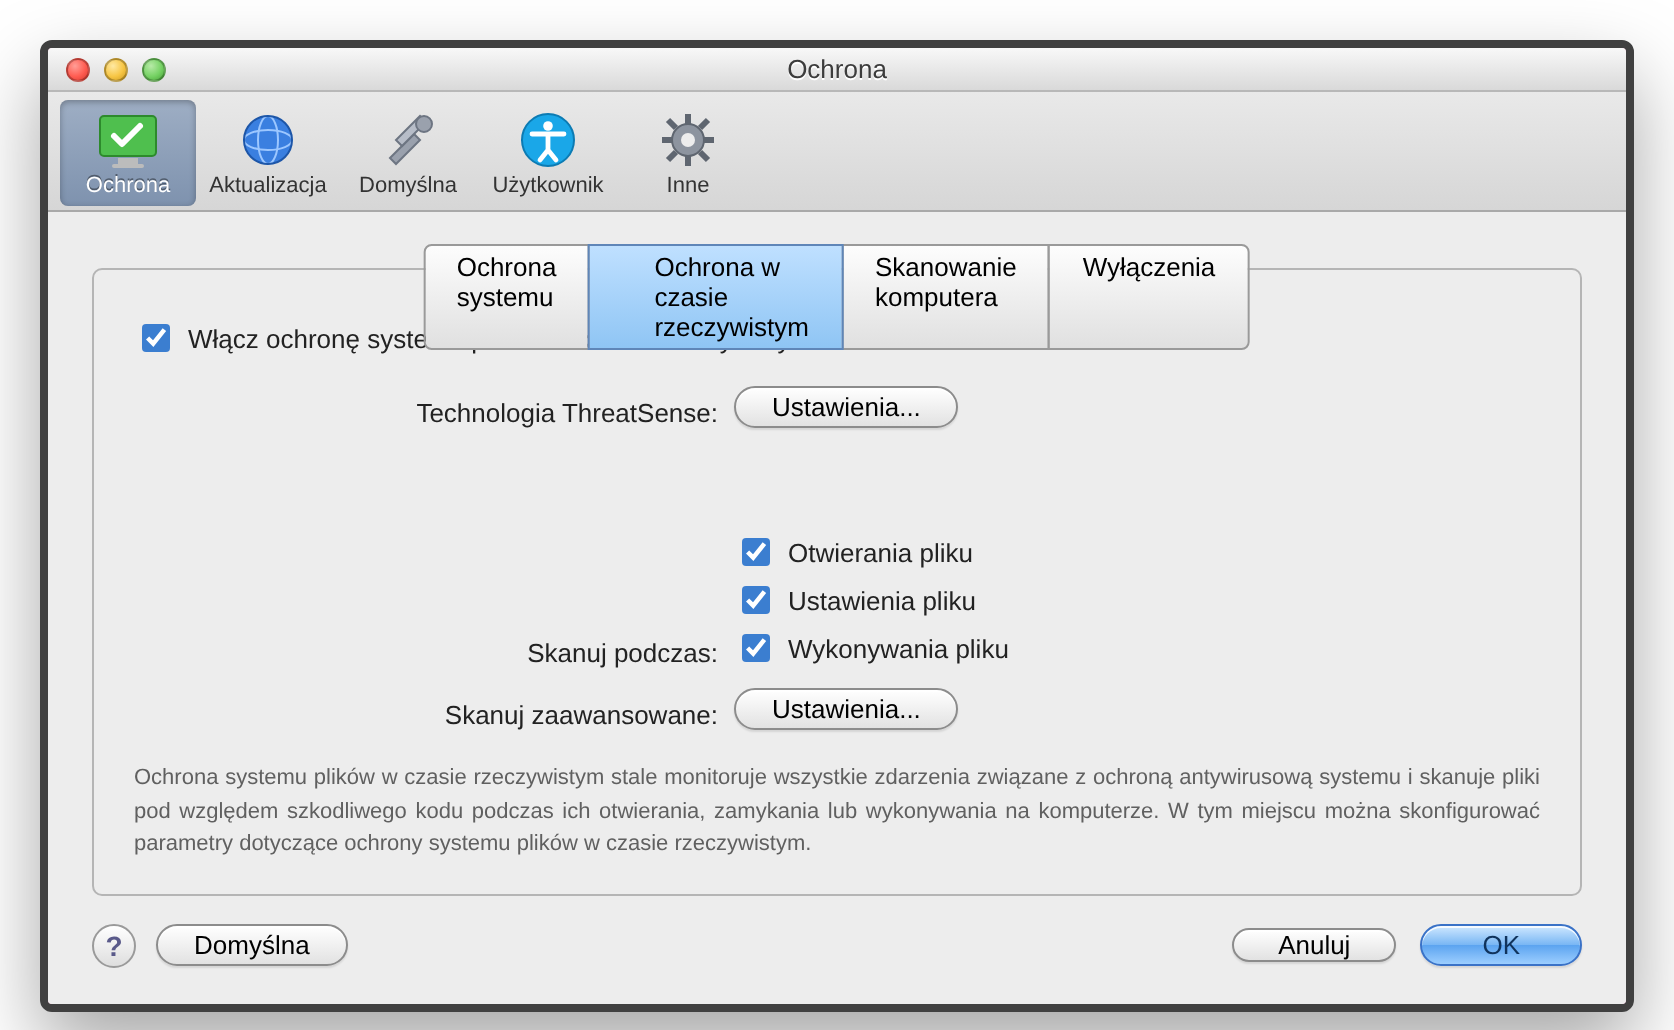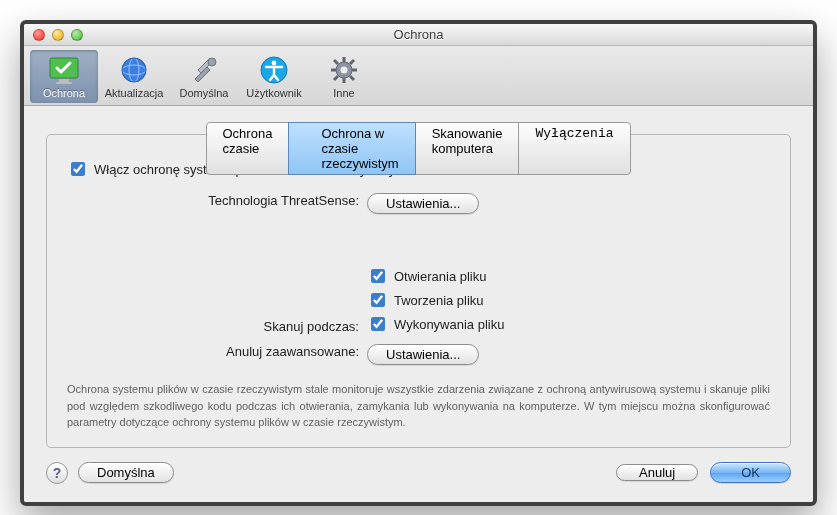--- a/index.html
+++ b/index.html
@@ -45,27 +45,27 @@
   .content { padding: 14px 22px 18px 22px; background:#ededed; }
   .tabbox { border:1px solid #b5b5b5; border-radius:5px; padding:22px 20px 16px 20px; position:relative; background:#ededed; margin-top:14px;}
   .tabs { position:absolute; top:-13px; left:50%; transform:translateX(-50%); display:flex; }
   .tab {
     font-size:13px; padding:3px 16px;
     background: linear-gradient(#fdfdfd,#e0e0e0);
     border:1px solid #9a9a9a; margin-left:-1px;
     cursor:default;
   }
   .tab:first-child{border-radius:4px 0 0 4px;}
-  .tab:last-child{border-radius:0 4px 4px 0;font-family:Liberation Mono, monospace;}
+  .tab:last-child{border-radius:0 4px 4px 0;}
   .tab.active {
     background: linear-gradient(#bfe0ff,#8fc5f4);
     border-color:#5f86b8;
     position:relative; z-index:1;padding-left:32px;
   }
-  .formrow{ display:flex; align-items:flex-start; margin:6px 0;}
+  .formrow{ display:flex; align-items:flex-end; margin:6px 0;}
   .formlabel{ width:300px; text-align:right; padding-right:8px; font-size:13px; color:#222;}
   .check { display:flex; align-items:center; gap:6px; font-size:13px; color:#222;margin-top:46px;}
   .check input{ width:14px; height:14px; accent-color:#3b7ed0;}
   .enable-row { margin:2px 0 14px 0;}
   .aquabtn {
     display:inline-block; border:1px solid #8c8c8c; border-radius:11px;
     padding:2px 18px; font-size:13px;
     background: linear-gradient(#ffffff,#e2e2e2);
     box-shadow: 0 1px 0 rgba(255,255,255,.8) inset, 0 1px 1px rgba(0,0,0,.1);
     cursor:default;
@@ -162,21 +162,21 @@
           <circle cx="15" cy="15" r="3.5" fill="#ededed"></circle>
         </svg>
       </div>
       <div class="lbl">Inne</div>
     </div>
   </div>
 
   <div class="content">
     <div class="tabbox">
       <div class="tabs">
-        <div class="tab">Ochrona czasie</div>
+        <div class="tab">Ochrona systemu</div>
         <div class="tab active">Ochrona w czasie rzeczywistym</div>
         <div class="tab">Skanowanie komputera</div>
         <div class="tab">Wyłączenia</div>
       </div>
 
       <label class="check enable-row">
         <input type="checkbox" checked="" style="">
         <span>Włącz ochronę systemu plików w czasie rzeczywistym</span>
       </label>
 
@@ -187,31 +187,31 @@
 
       <div class="formrow" style="align-items:flex-end;">
         <div class="formlabel" style="padding-top:1px">Skanuj podczas:</div>
         <div>
           <label class="check">
             <input type="checkbox" checked="" style="">
             <span>Otwierania pliku</span>
           </label>
           <label class="check" style="margin-top:4px">
             <input type="checkbox" checked="" style="">
-            <span>Tworzenia pliku</span>
+            <span>Ustawienia pliku</span>
           </label>
           <label class="check" style="margin-top:4px">
             <input type="checkbox" checked="" style="">
             <span>Wykonywania pliku</span>
           </label>
         </div>
       </div>
 
       <div class="formrow" style="margin-top:10px;">
-        <div class="formlabel">Anuluj zaawansowane:</div>
+        <div class="formlabel">Skanuj zaawansowane:</div>
         <span class="aquabtn">Ustawienia...</span>
       </div>
 
       <div class="desc">Ochrona systemu plików w czasie rzeczywistym stale monitoruje wszystkie zdarzenia związane z ochroną antywirusową systemu i skanuje pliki pod względem szkodliwego kodu podczas ich otwierania, zamykania lub wykonywania na komputerze. W tym miejscu można skonfigurować parametry dotyczące ochrony systemu plików w czasie rzeczywistym.</div>
     </div>
 
     <div class="footer">
       <div class="help">?</div>
       <span class="aquabtn">Domyślna</span>
       <div class="spacer"></div>

